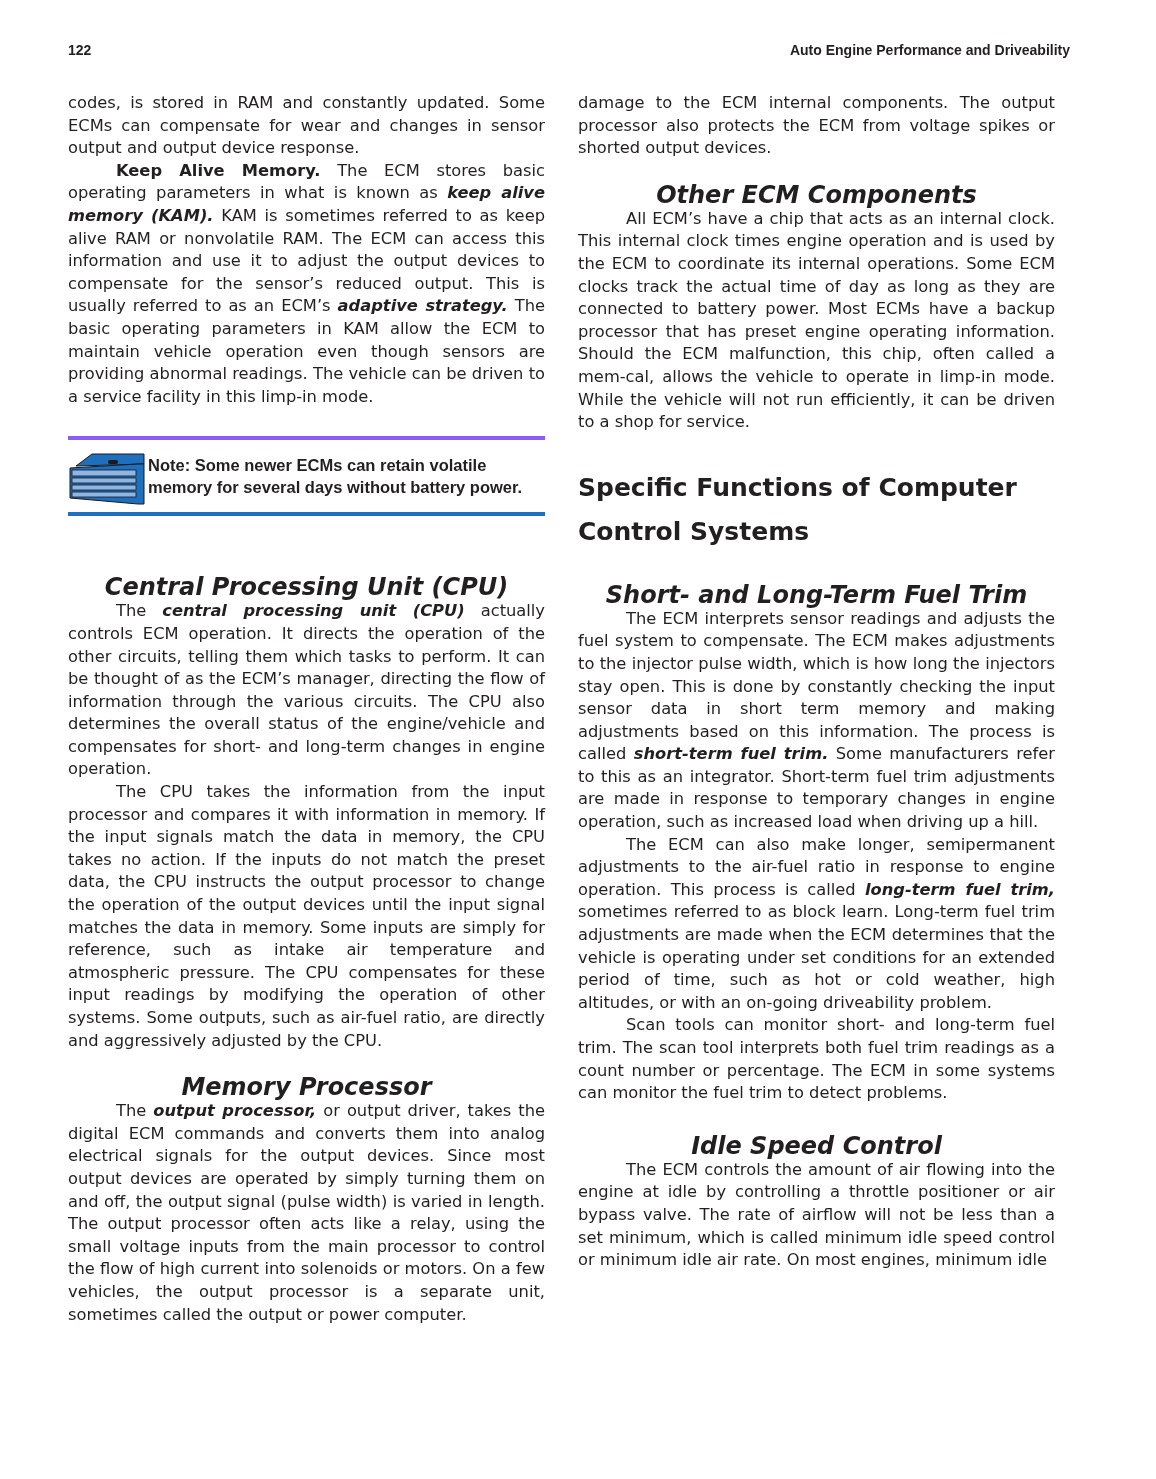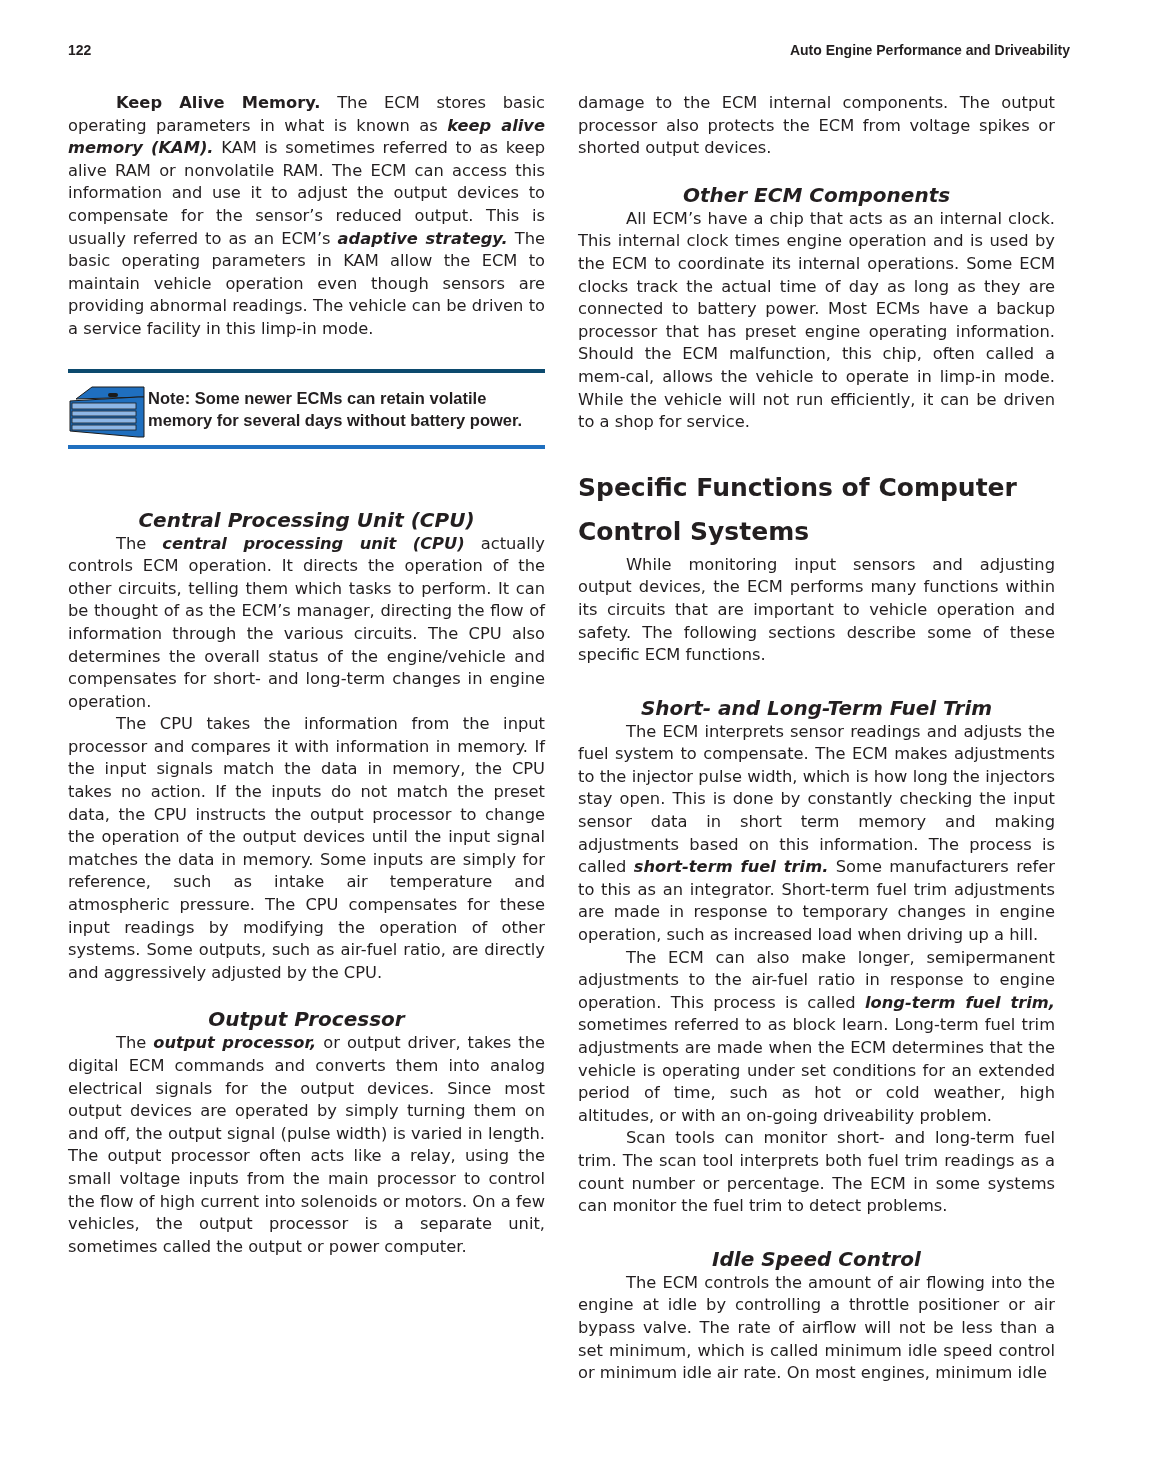--- a/index.html
+++ b/index.html
@@ -8,36 +8,37 @@
   .header { position:absolute; top:42px; left:68px; right:86px; height:22px;
             font-family:"Liberation Sans", sans-serif; font-weight:bold; font-size:14px; }
   .header .pnum { position:absolute; left:0; top:0; }
   .header .btitle { position:absolute; right:0; top:0; }
   .col { position:absolute; top:92px; width:477px; font-size:16.3px; line-height:22.6px; }
   .col.left { left:68px; }
   .col.right { left:578px; }
   p { margin:0; text-align:justify; }
   p.indent { text-indent:48px; }
   b.term { font-style:italic; font-weight:bold; }
-  h3 { font-style:italic; font-weight:bold; font-size:20px; text-align:center; margin:0; line-height:26px; }
+  h3 { font-style:italic; font-weight:bold; font-size:24px; text-align:center; margin:0; line-height:26px; }
   h2 { font-weight:bold; font-size:25px; line-height:44px; margin:0; }
-  .note { border-top:4px solid #0c4a6e; border-bottom:4px solid #1f6fbf; margin:0; padding:6px 0 6px 0;
+  .note { border-top:4px solid #8b5cf6; border-bottom:4px solid #1f6fbf; margin:0; padding:6px 0 6px 0;
           display:flex; align-items:center; }
   .note .icon { width:80px; flex:0 0 80px; height:60px; }
   .note .text { font-family:"Liberation Sans", sans-serif; font-weight:bold; font-size:16.5px; line-height:22px; padding-right:8px; }
 </style>
 </head>
 <body>
 
 <div class="header">
   <span class="pnum">122</span>
   <span class="btitle">Auto Engine Performance and Driveability</span>
 </div>
 
 <div class="col left">
+  <p>codes, is stored in RAM and constantly updated. Some ECMs can compensate for wear and changes in sensor output and output device response.</p>
   <p class="indent"><b>Keep Alive Memory.</b><span> The ECM stores basic operating parameters in what is known as </span><b class="term">keep alive memory (KAM).</b><span> KAM is sometimes referred to as keep alive RAM or nonvolatile RAM. The ECM can access this information and use it to adjust the output devices to compensate for the sensor’s reduced output. This is usually referred to as an ECM’s </span><b class="term">adaptive strategy.</b><span> The basic operating parameters in KAM allow the ECM to maintain vehicle operation even though sensors are providing abnormal readings. The vehicle can be driven to a service facility in this limp-in mode.</span></p>
 
   <div style="height:28px"></div>
   <div class="note">
     <div class="icon">
       <svg width="78" height="60" viewBox="0 0 78 60">
         <polygon points="8,20 24,8 76,8 76,18" fill="#1f6fbf" stroke="#1a1a1a" stroke-width="1"></polygon>
         <rect x="40" y="14" width="10" height="4" rx="2" fill="#1a1a1a"></rect>
         <polygon points="2,22 70,18 76,18 76,58 70,58 2,52" fill="#1f6fbf" stroke="#1a1a1a" stroke-width="1"></polygon>
         <rect x="4" y="24" width="64" height="6" fill="#8db6e6" stroke="#1a1a1a" stroke-width="0.8"></rect>
@@ -48,34 +49,33 @@
     </div>
     <div class="text">Note: Some newer ECMs can retain volatile memory for several days without battery power.</div>
   </div>
 
   <div style="height:58px"></div>
   <h3>Central Processing Unit (CPU)</h3>
   <p class="indent"><span>The </span><b class="term">central processing unit (CPU)</b><span> actually controls ECM operation. It directs the operation of the other circuits, telling them which tasks to perform. It can be thought of as the ECM’s manager, directing the flow of information through the various circuits. The CPU also determines the overall status of the engine/vehicle and compensates for short- and long-term changes in engine operation.</span></p>
   <p class="indent">The CPU takes the information from the input processor and compares it with information in memory. If the input signals match the data in memory, the CPU takes no action. If the inputs do not match the preset data, the CPU instructs the output processor to change the operation of the output devices until the input signal matches the data in memory. Some inputs are simply for reference, such as intake air temperature and atmospheric pressure. The CPU compensates for these input readings by modifying the operation of other systems. Some outputs, such as air-fuel ratio, are directly and aggressively adjusted by the CPU.</p>
 
   <div style="height:22px"></div>
-  <h3>Output Processor</h3>
+  <h3>Memory Processor</h3>
   <p class="indent"><span>The </span><b class="term">output processor,</b><span> or output driver, takes the digital ECM commands and converts them into analog electrical signals for the output devices. Since most output devices are operated by simply turning them on and off, the output signal (pulse width) is varied in length. The output processor often acts like a relay, using the small voltage inputs from the main processor to control the flow of high current into solenoids or motors. On a few vehicles, the output processor is a separate unit, sometimes called the output or power computer.</span></p>
 </div>
 
 <div class="col right">
   <p>damage to the ECM internal components. The output processor also protects the ECM from voltage spikes or shorted output devices.</p>
 
   <div style="height:22px"></div>
   <h3>Other ECM Components</h3>
   <p class="indent">All ECM’s have a chip that acts as an internal clock. This internal clock times engine operation and is used by the ECM to coordinate its internal operations. Some ECM clocks track the actual time of day as long as they are connected to battery power. Most ECMs have a backup processor that has preset engine operating information. Should the ECM malfunction, this chip, often called a mem-cal, allows the vehicle to operate in limp-in mode. While the vehicle will not run efficiently, it can be driven to a shop for service.</p>
 
   <div style="height:32px"></div>
   <h2>Specific Functions of Computer Control Systems</h2>
-  <p class="indent">While monitoring input sensors and adjusting output devices, the ECM performs many functions within its circuits that are important to vehicle operation and safety. The following sections describe some of these specific ECM functions.</p>
 
   <div style="height:28px"></div>
   <h3>Short- and Long-Term Fuel Trim</h3>
   <p class="indent"><span>The ECM interprets sensor readings and adjusts the fuel system to compensate. The ECM makes adjustments to the injector pulse width, which is how long the injectors stay open. This is done by constantly checking the input sensor data in short term memory and making adjustments based on this information. The process is called </span><b class="term">short-term fuel trim.</b><span> Some manufacturers refer to this as an integrator. Short-term fuel trim adjustments are made in response to temporary changes in engine operation, such as increased load when driving up a hill.</span></p>
   <p class="indent"><span>The ECM can also make longer, semipermanent adjustments to the air-fuel ratio in response to engine operation. This process is called </span><b class="term">long-term fuel trim,</b><span> sometimes referred to as block learn. Long-term fuel trim adjustments are made when the ECM determines that the vehicle is operating under set conditions for an extended period of time, such as hot or cold weather, high altitudes, or with an on-going driveability problem.</span></p>
   <p class="indent">Scan tools can monitor short- and long-term fuel trim. The scan tool interprets both fuel trim readings as a count number or percentage. The ECM in some systems can monitor the fuel trim to detect problems.</p>
 
   <div style="height:28px"></div>
   <h3>Idle Speed Control</h3>
   <p class="indent">The ECM controls the amount of air flowing into the engine at idle by controlling a throttle positioner or air bypass valve. The rate of airflow will not be less than a set minimum, which is called minimum idle speed control or minimum idle air rate. On most engines, minimum idle</p>

